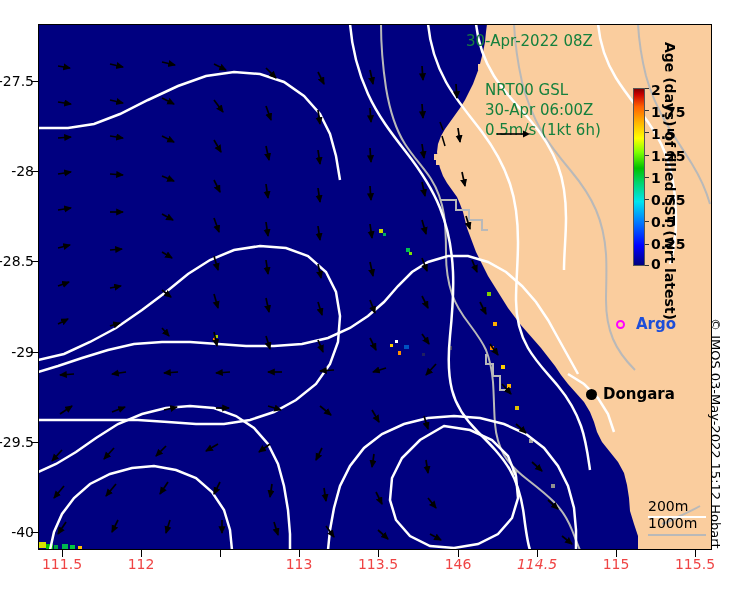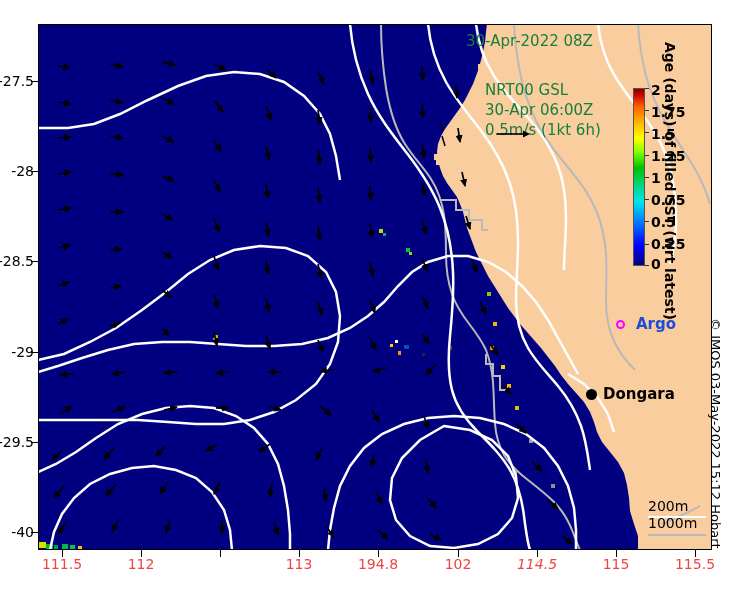--- a/index.html
+++ b/index.html
@@ -490,22 +490,22 @@
     <div class="tick-mark xtick-mark" style="left:378px;"></div>
     <div class="tick-mark xtick-mark" style="left:458px;"></div>
     <div class="tick-mark xtick-mark" style="left:537px;"></div>
     <div class="tick-mark xtick-mark" style="left:616px;"></div>
     <div class="tick-mark xtick-mark" style="left:695px;"></div>
 
     <div class="tick-label xtick" style="left:62px;">111.5</div>
     <div class="tick-label xtick" style="left:141px;">112</div>
     <div class="tick-label xtick" style="left:220px;margin-top:41px;">112.5</div>
     <div class="tick-label xtick" style="left:299px;">113</div>
-    <div class="tick-label xtick" style="left:378px;">194.8</div>
-    <div class="tick-label xtick" style="left:458px;">102</div>
+    <div class="tick-label xtick" style="left:378px;">113.5</div>
+    <div class="tick-label xtick" style="left:458px;">146</div>
     <div class="tick-label xtick" style="left:537px;font-style:italic;">114.5</div>
     <div class="tick-label xtick" style="left:616px;">115</div>
     <div class="tick-label xtick" style="left:695px;">115.5</div>
   </div>
 
   <div>
     <div class="tick-mark ytick-mark" style="top:81px;"></div>
     <div class="tick-mark ytick-mark" style="top:171px;"></div>
     <div class="tick-mark ytick-mark" style="top:261px;"></div>
     <div class="tick-mark ytick-mark" style="top:352px;"></div>

